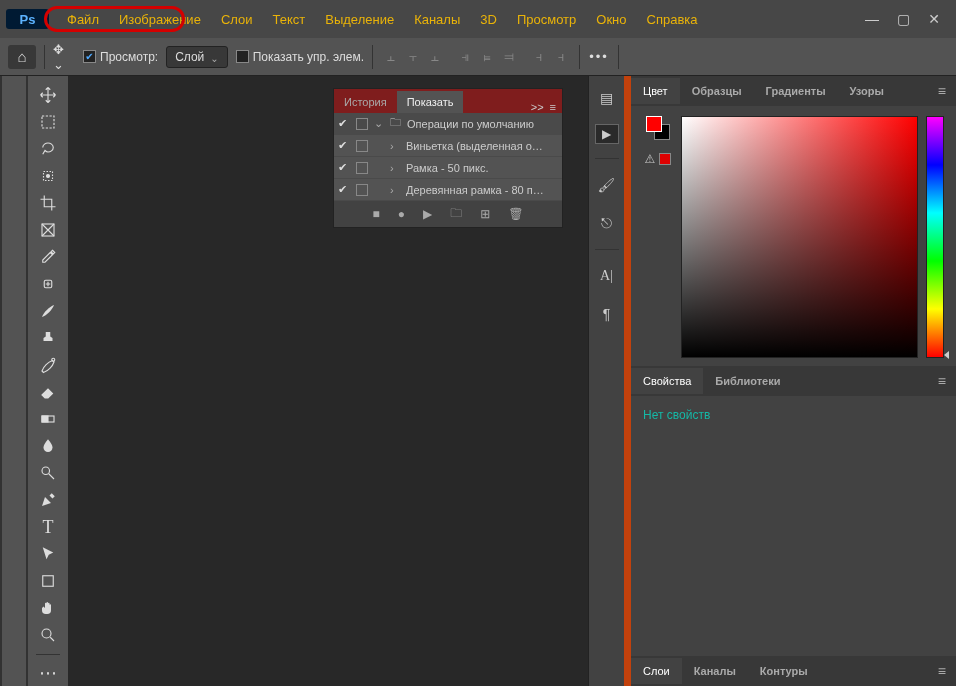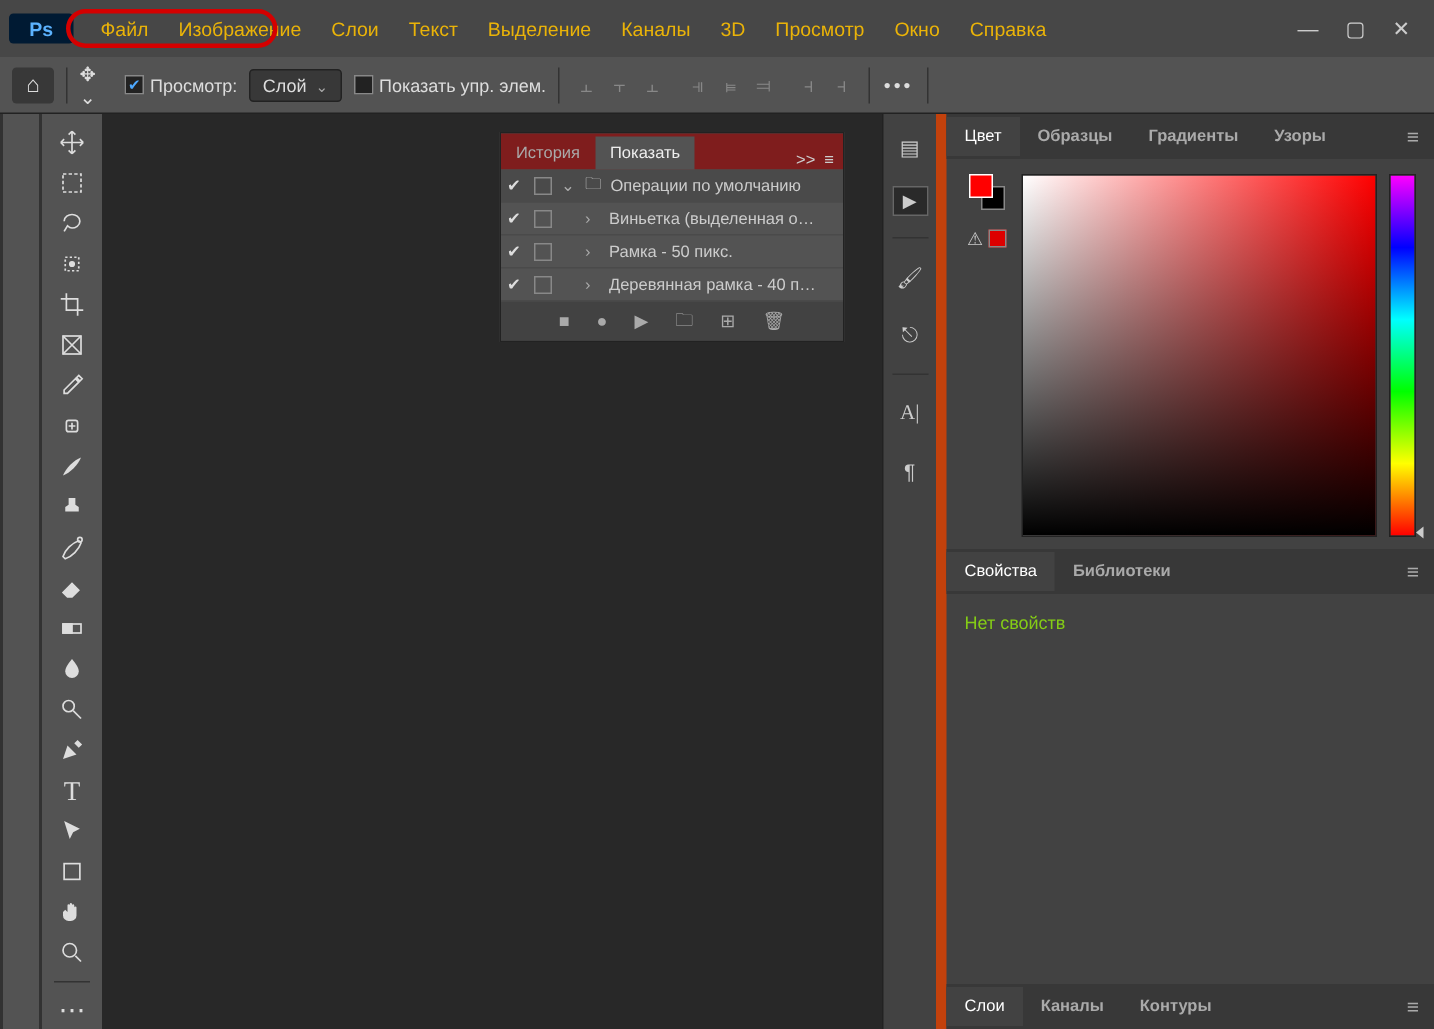--- a/index.html
+++ b/index.html
@@ -71,21 +71,21 @@
   .fgbg { position:relative; width:24px; height:24px; }
   .fgbg .bg { position:absolute; right:0; bottom:0; width:16px; height:16px; background:#000; border:1px solid #888; }
   .fgbg .fg { position:absolute; left:0; top:0; width:16px; height:16px; background:#f00; border:1px solid #fff; }
   .warn { display:flex; align-items:center; gap:4px; color:#ccc; font-size:12px; }
   .warn .sq { width:12px; height:12px; background:#d00; border:1px solid #888; }
 
   .picker { flex:1; position:relative; border:1px solid #222; background: linear-gradient(to bottom, rgba(0,0,0,0), #000), linear-gradient(to right, #fff, #f00); }
   .hue { width:18px; background: linear-gradient(to bottom, #f0f, #00f, #0ff, #0f0, #ff0, #f00); border:1px solid #222; position:relative; }
   .hue::after { content:""; position:absolute; bottom:-2px; right:-6px; width:0; height:0; border-top:4px solid transparent; border-bottom:4px solid transparent; border-right:5px solid #ccc; }
 
-  .props-body { padding:12px; color:#84cc16; font-size:12px; flex:1; min-height:120px; }
+  .props-body { padding:12px; color:#14b8a6; font-size:12px; flex:1; min-height:120px; }
 
   .layers-header { height:30px; background:#383838; display:flex; align-items:center; font-size:11px; }
 
 </style>
 </head>
 <body>
 
 <div class="menubar">
   <div class="logo">Ps</div>
   <div class="menu-item">Файл</div>
@@ -335,21 +335,21 @@
       <span class="box"></span>
       <span style="width:10px"></span>
       <span class="arr">›</span>
     <span>Рамка - 50 пикс.</span>
   </div>
   <div class="ap-row">
     <span class="chk">✔</span>
       <span class="box"></span>
       <span style="width:10px"></span>
       <span class="arr">›</span>
-    <span>Деревянная рамка - 40 п…</span>
+    <span>Деревянная рамка - 80 п…</span>
   </div>
   <div class="ap-foot">
     <span>■</span>
     <span>●</span>
     <span>▶</span>
     <span>🗀</span>
     <span>⊞</span>
     <span>🗑</span>
   </div>
 </div>

